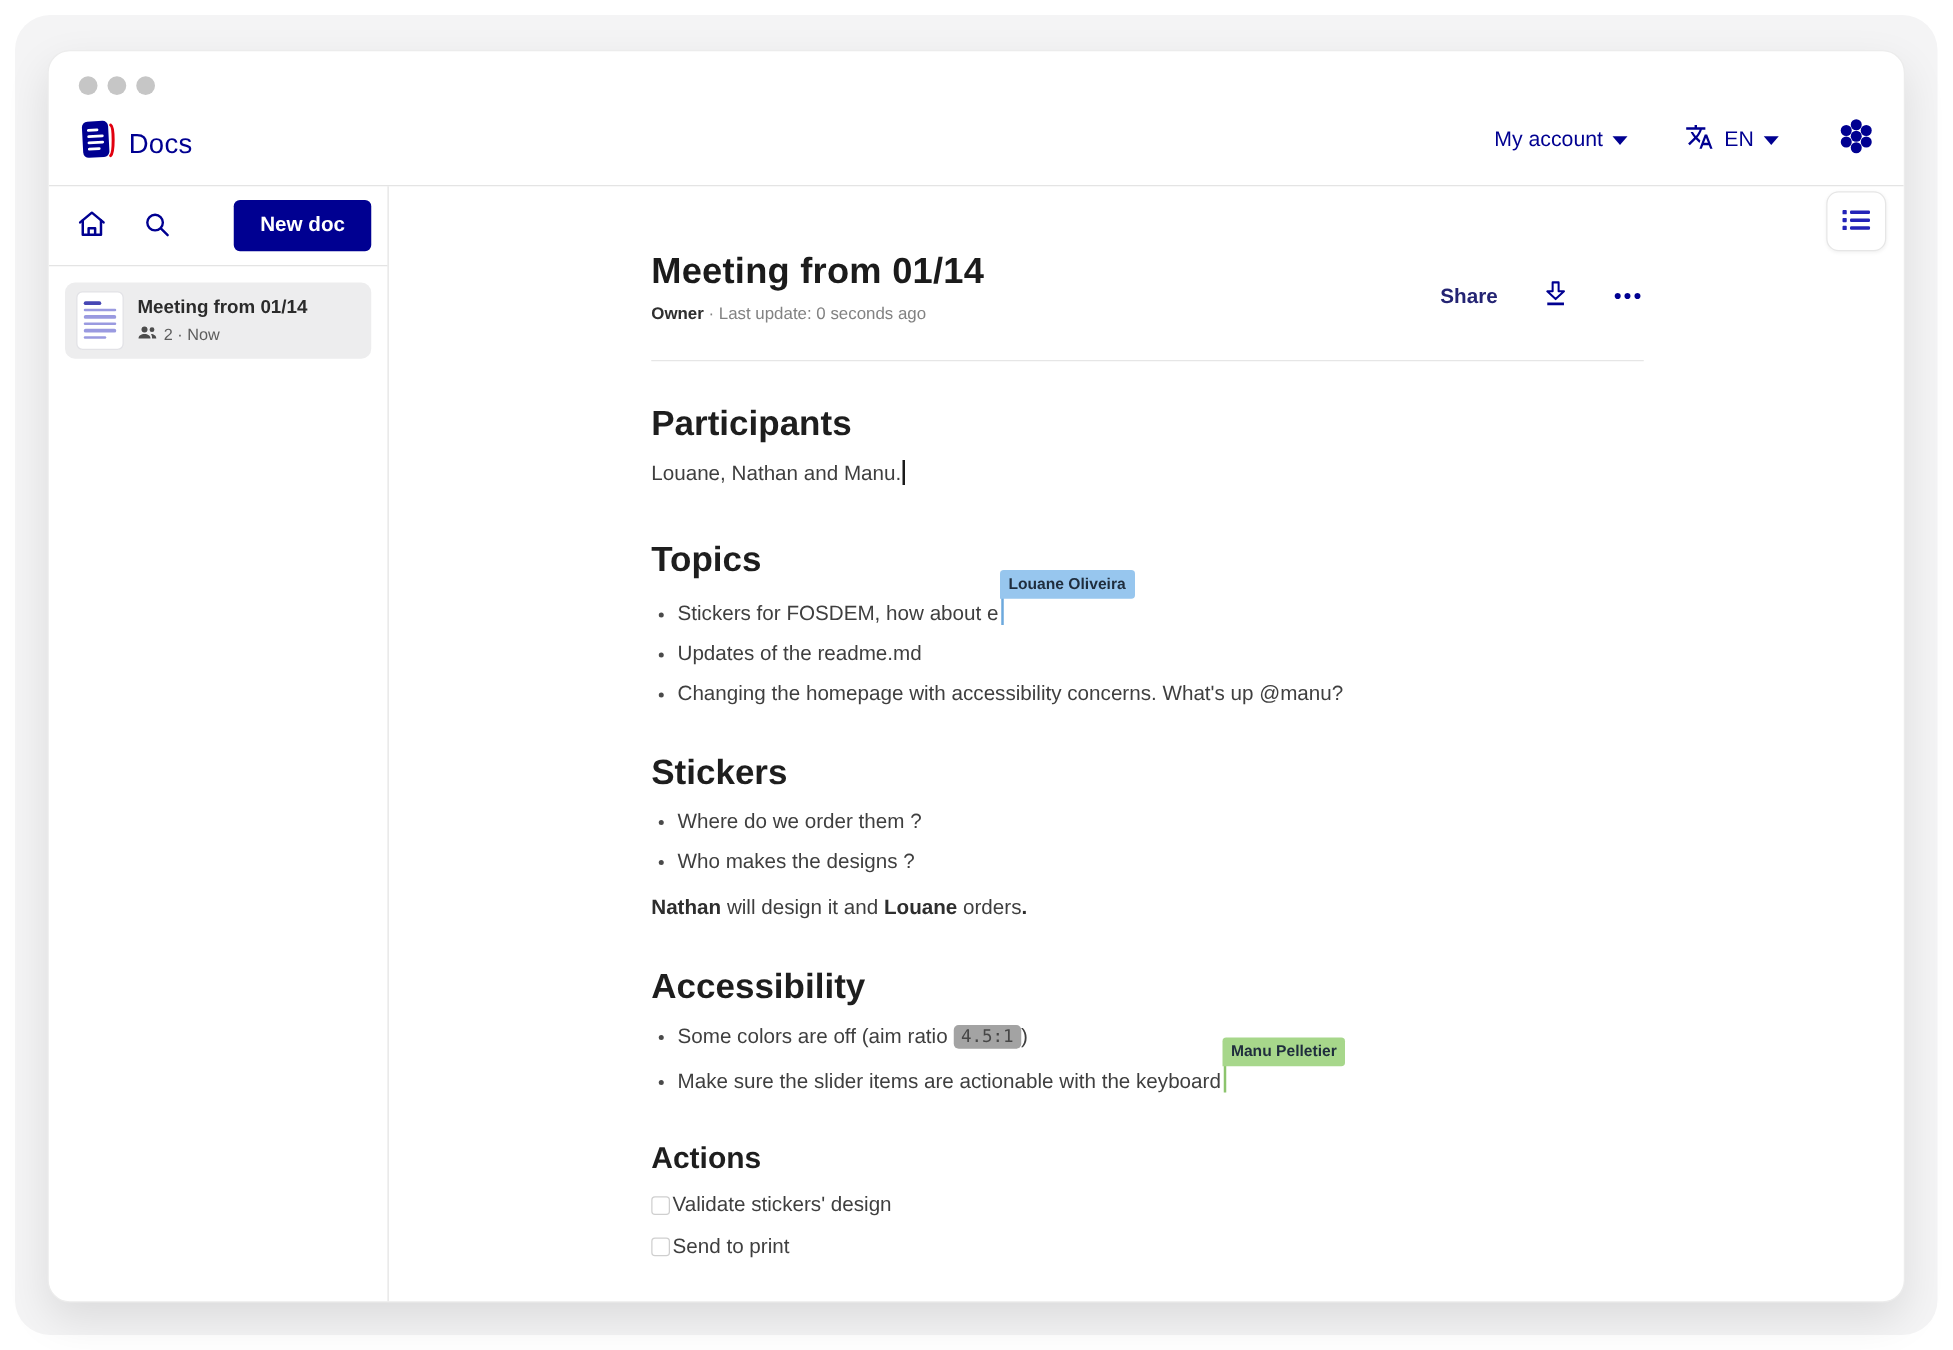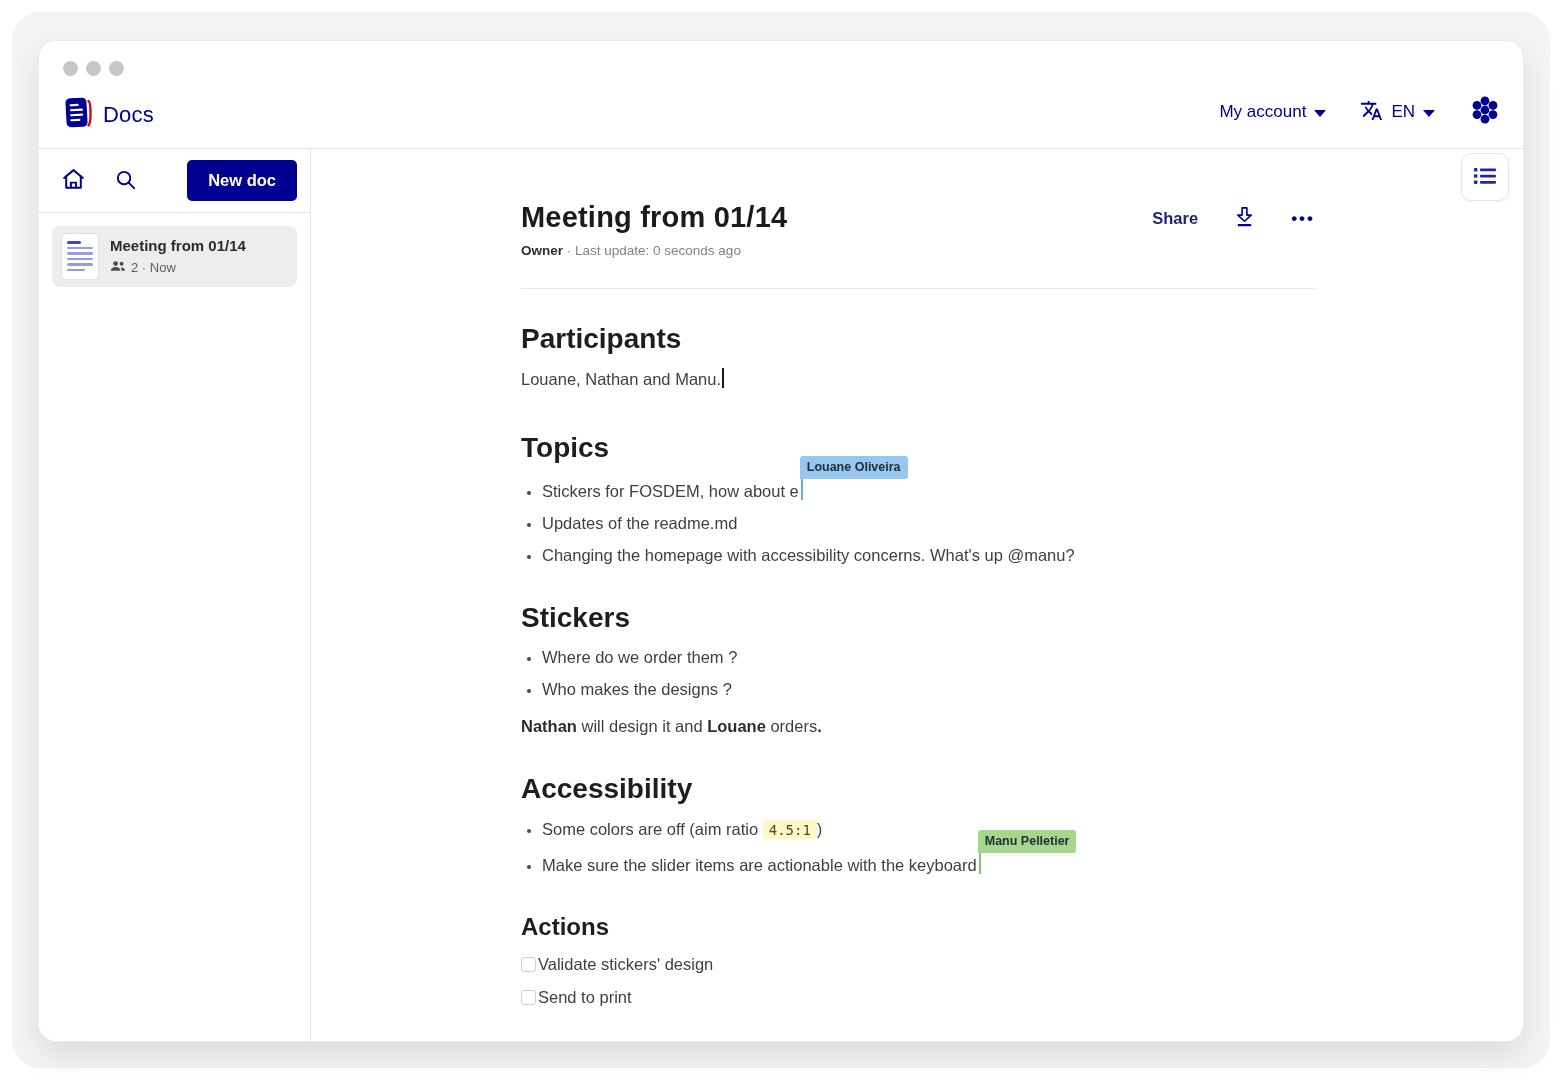--- a/index.html
+++ b/index.html
@@ -14,21 +14,21 @@
     box-shadow:0 14px 34px rgba(0,0,0,.10); overflow:hidden; }
 
   
   .app-header { position:relative; height:108px; border-bottom:1px solid #e4e4e4; }
   .traffic-lights { position:absolute; top:20px; left:24px; display:flex; gap:8px; }
   .tl-dot { width:15px; height:15px; border-radius:50%; background:#c6c6c6; }
 
   .logo-row { position:absolute; left:24px; bottom:14px; display:flex; align-items:center; gap:9px; cursor:pointer; }
   .logo-text { font-size:22px; font-weight:normal; color:#000091; letter-spacing:.2px; }
 
-  .header-right { position:absolute; right:22px; bottom:18px; display:flex; align-items:center; gap:34px; }
+  .header-right { position:absolute; right:22px; bottom:18px; display:flex; align-items:center; gap:46px; }
   .hdr-group { display:flex; align-items:center; gap:8px; cursor:pointer; }
   .hdr-label { font-size:17px; color:#000091; }
   .chev { width:0; height:0; border-left:6px solid transparent; border-right:6px solid transparent;
     border-top:7px solid #000091; margin-top:2px; }
 
   
   .app-body { display:flex; height:894px; }
   .sidebar { width:272px; border-right:1px solid #e4e4e4; flex:none; }
   .sidebar-toolbar { height:64px; display:flex; align-items:center; padding:0 13px 0 22px;
     border-bottom:1px solid #e4e4e4; gap:28px; }
@@ -51,36 +51,36 @@
   .main { position:relative; flex:1; overflow:hidden; }
   .toc-btn { position:absolute; top:4px; right:14px; width:48px; height:48px; background:#ffffff;
     border:1px solid #e6e6e6; border-radius:10px; display:flex; align-items:center; justify-content:center;
     cursor:pointer; box-shadow:0 1px 3px rgba(0,0,0,.05); }
 
   .doc-container { padding:52px 0 0 210px; width:1004px; }
   .doc-head-row { display:flex; align-items:flex-start; justify-content:space-between; width:794px; }
   .doc-title { font-size:29px; font-weight:bold; color:#1b1b1b; letter-spacing:.2px; cursor:text; }
   .doc-meta { margin-top:9px; font-size:13.5px; color:#828282; }
   .doc-meta b { color:#2f2f2f; }
-  .doc-actions { display:flex; align-items:center; gap:36px; margin-top:4px; }
+  .doc-actions { display:flex; align-items:center; gap:36px; margin-top:22px; }
   .share-label { font-size:16.5px; font-weight:bold; color:#242473; cursor:pointer; }
   .dots { color:#000091; font-size:17px; font-weight:bold; letter-spacing:2px; cursor:pointer; }
 
   hr.doc-rule { border:none; border-top:1px solid #e6e6e6; width:794px; margin-top:30px; }
 
   
   .editor { width:794px; color:#3f3f3f; font-size:16.5px; line-height:1.45; }
   .editor h2 { font-size:28px; font-weight:bold; color:#1e1e1e; margin:30px 0 8px; cursor:text; }
   .editor h2.h-lg { font-size:24px; margin-top:32px; }
   .editor p { margin:6px 0; cursor:text; }
   .editor ul { margin:6px 0 0 0; padding-left:21px; }
   .editor ul li { margin:8px 0; cursor:text; }
   .editor ul li::marker { color:#4a4a4a; font-size:14px; }
   .b { font-weight:bold; color:#2e2e2e; }
-  .code-chip { font-family:"DejaVu Sans Mono", monospace; font-size:14px; background:#fef9c3;
+  .code-chip { font-family:"DejaVu Sans Mono", monospace; font-size:14px; background:#a3a3a3;
     color:#474747; border-radius:4px; padding:1.5px 6px; }
   a.doc-link { color:#3f3f3f; text-decoration:underline; text-underline-offset:2px; cursor:pointer; }
 
   .text-caret { display:inline-block; width:1.5px; height:20px; background:#1a1a1a;
     vertical-align:text-bottom; margin-left:1px; }
 
   .collab-caret { position:relative; display:inline-block; width:2px; height:24px;
     vertical-align:text-bottom; margin-left:2px; }
   .collab-label { position:absolute; left:-1px; bottom:calc(100% - 3px); white-space:nowrap;
     font-size:12.5px; font-weight:bold; color:#1f2d3d; padding:2.5px 7px; border-radius:3px 3px 3px 0; }

